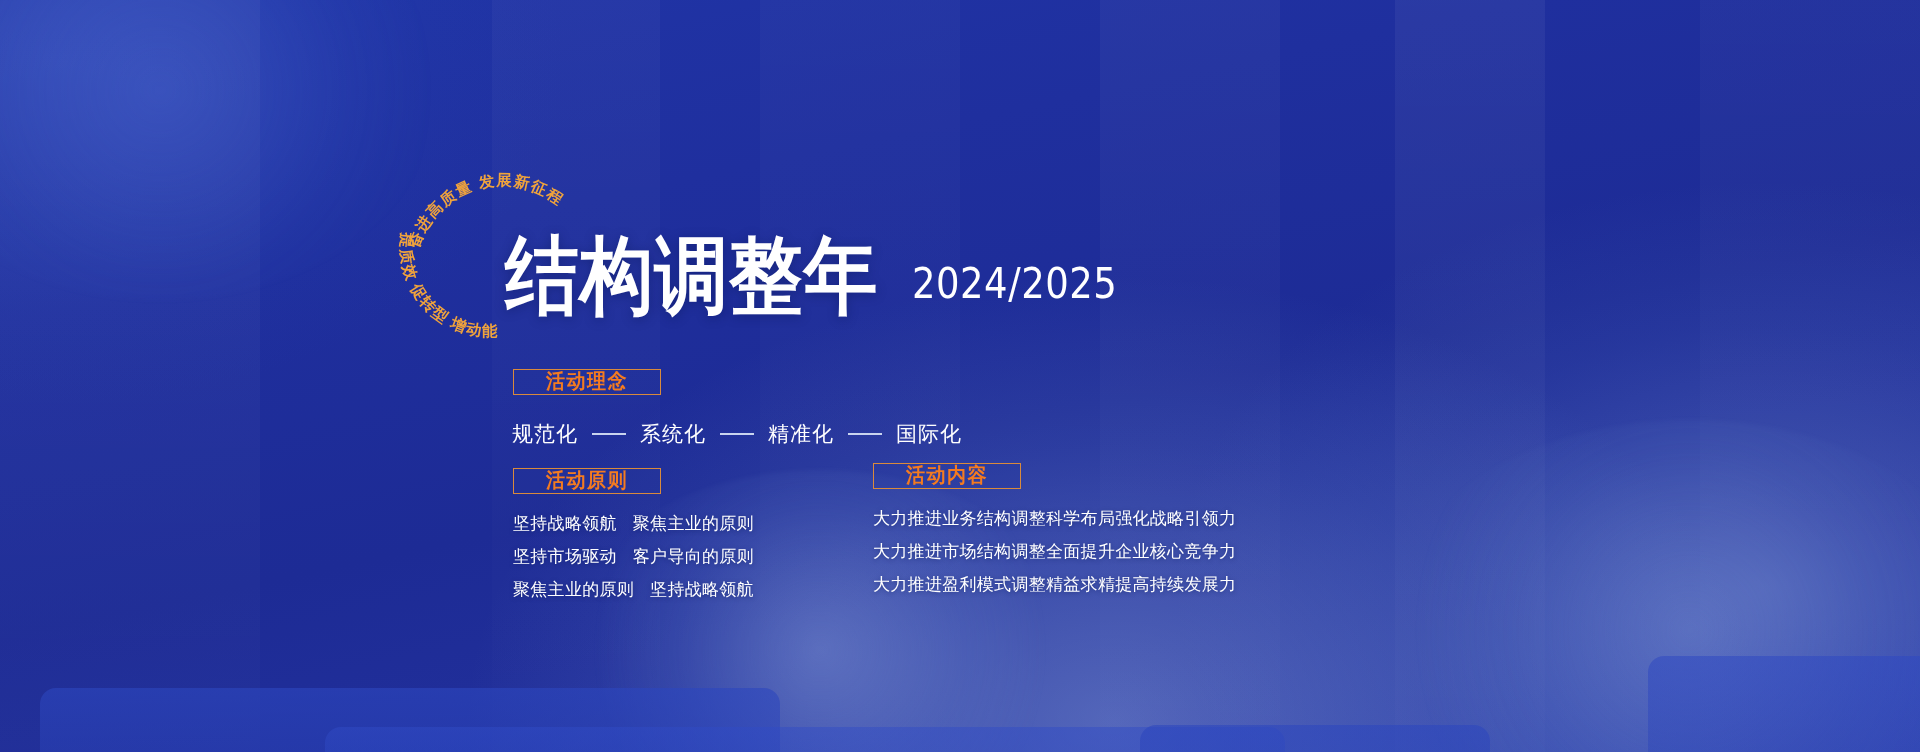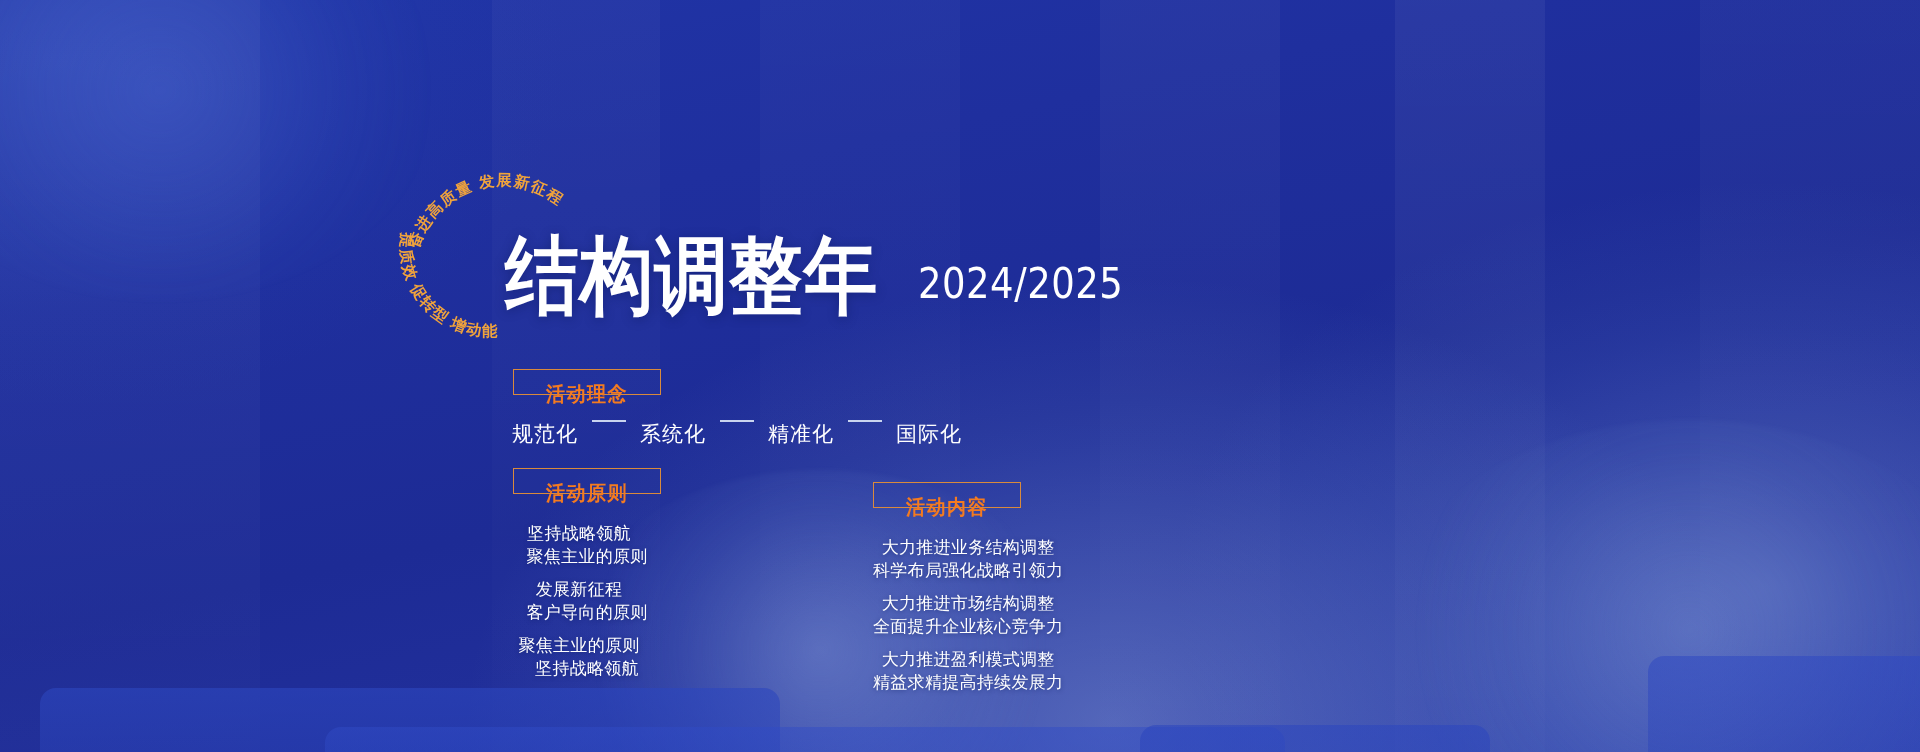--- a/index.html
+++ b/index.html
@@ -68,21 +68,21 @@
     letter-spacing: 1.4px;
   }
 
   
   .title-row {
     position: absolute;
     left: 505px;
     top: 242px;
     display: flex;
     align-items: flex-end;
-    gap: 20px;
+    gap: 14px;
   }
   .main-title {
     font-family: "DejaVu Sans", "Liberation Sans", sans-serif;
     font-size: 76px;
     line-height: 1;
     font-weight: 900;
     color: #ffffff;
     letter-spacing: 1px;
     transform: scaleY(1.12) scaleX(0.97);
     transform-origin: left bottom;
@@ -96,21 +96,21 @@
     letter-spacing: 0.5px;
     padding-bottom: 8px;
     margin-left: 8px;
     transform: scaleY(1.15);
     transform-origin: left bottom;
   }
 
   
   .badge {
     display: inline-flex;
-    align-items: flex-start;
+    align-items: center;
     justify-content: center;
     border: 1.5px solid #d98a3c;
     height: 18px;
     min-width: 148px;
     padding: 12px 16px;
     box-sizing: border-box;
     background: rgba(35,55,160,0.22);
   }
   .badge span {
     font-family: "DejaVu Sans", "Liberation Sans", sans-serif;
@@ -126,51 +126,50 @@
     left: 513px;
     top: 369px;
   }
 
   
   .concept-line {
     position: absolute;
     left: 512px;
     top: 420px;
     display: flex;
-    align-items: flex-start;
+    align-items: center;
     gap: 0px;
   }
   .concept-item {
     font-size: 21px;
     color: #ffffff;
     letter-spacing: 1px;
     font-family: "DejaVu Sans", "Liberation Sans", sans-serif;
   }
   .concept-dash {
     display: inline-block;
     width: 34px;
     height: 1.5px;
     background: #c9d4ef;
     margin: 0 14px;
   }
 
   
   .col { position: absolute; }
   .col-principles { left: 513px; top: 468px; }
-  .col-content    { left: 873px; top: 482px; }
+  .col-content    { left: 873px; top: 463px; }
   .col-goals      { left: 1331px; top: 482px; }
 
   .col-body { margin-top: 18px; }
 
   .row {
     display: flex;
-    align-items: center;
+    align-items: flex-start;
     margin-bottom: 10px;
     white-space: nowrap;
-    flex-direction: column;
   }
   .row .c1, .row .c2, .row .single {
     font-family: "DejaVu Sans", "Liberation Sans", sans-serif;
     font-size: 17px;
     color: #ffffff;
     letter-spacing: 0.3px;
     text-shadow: 0 1px 4px rgba(10,25,90,0.5);
   }
   .row .c1 { margin-right: 16px; }
   .col-content .row .c1 { margin-right: 0; }
@@ -235,21 +234,21 @@
   <div class="col col-principles">
     <div class="badge">
       <span>活动原则</span>
     </div>
     <div class="col-body">
       <div class="row">
         <span class="c1">坚持战略领航</span>
         <span class="c2">聚焦主业的原则</span>
       </div>
       <div class="row">
-        <span class="c1">发展新征程</span>
+        <span class="c1">坚持市场驱动</span>
         <span class="c2">客户导向的原则</span>
       </div>
       <div class="row">
         <span class="c1">聚焦主业的原则</span>
         <span class="c2">坚持战略领航</span>
       </div>
     </div>
   </div>
 
   <div class="col col-content">

